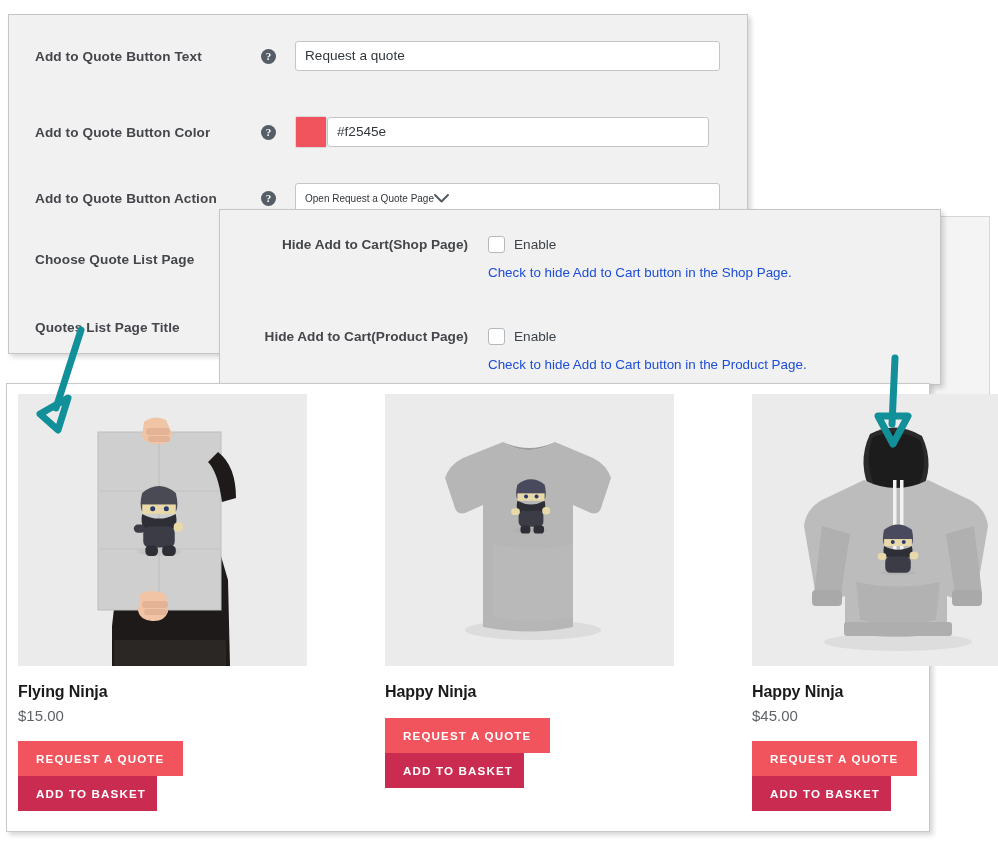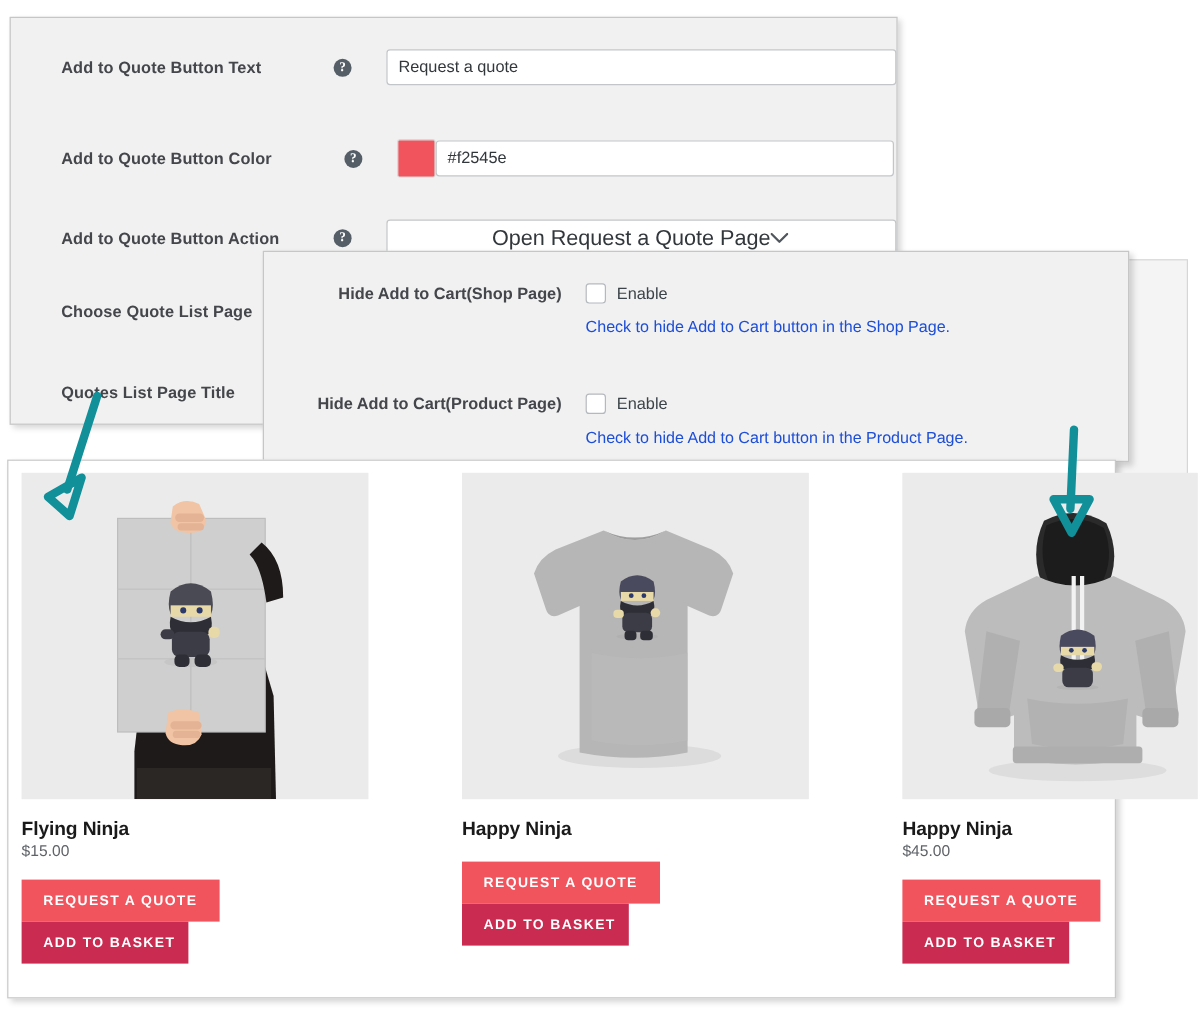--- a/index.html
+++ b/index.html
@@ -24,21 +24,21 @@
     font-size:13.5px;color:#5a6270;white-space:nowrap;
   }
 
   
   #panel-settings{
     left:8px;top:14px;width:740px;height:340px;
     background:#f1f1f1;border:1px solid #c6c6c6;
     box-shadow:3px 3px 5px rgba(0,0,0,.16);
     z-index:3;
   }
-  .srow{position:absolute;left:16px;right:0;display:flex;align-items:center;gap:10px;}
+  .srow{position:absolute;left:0;right:0;display:flex;align-items:center;}
   .slabel{
     width:252px;padding-left:26px;box-sizing:border-box;
     font-size:13.6px;font-weight:700;color:#44464b;letter-spacing:.1px;
   }
   .helpico{
     width:15px;height:15px;border-radius:50%;
     background:#555d66;color:#ffffff;
     font-size:11px;font-weight:700;line-height:15px;
     text-align:center;flex:0 0 auto;
     font-family:"Liberation Serif", serif;
@@ -56,23 +56,23 @@
     border:1px solid #d9d9d9;border-radius:2px;box-sizing:border-box;
   }
   .colorinput{
     width:382px;height:30px;box-sizing:border-box;
     background:#ffffff;border:1px solid #c3c6c9;border-radius:3px;
     font-size:13.6px;color:#32373c;padding:0 9px;line-height:28px;
   }
   .selectbox{
     width:425px;height:31px;box-sizing:border-box;
     background:#ffffff;border:1px solid #c3c6c9;border-radius:3px;
-    font-size:18px;color:#32373c;
+    font-size:10px;color:#32373c;
     padding:0 9px;line-height:29px;
-    display:flex;align-items:center;justify-content:center;
+    display:flex;align-items:center;justify-content:flex-start;
   }
   .chev{margin-right:2px;display:block;}
 
   
   #panel-hide{
     left:219px;top:209px;width:722px;height:176px;
     background:#f1f1f1;border:1px solid #c6c6c6;
     box-shadow:3px 3px 5px rgba(0,0,0,.16);
     z-index:4;
   }
@@ -100,21 +100,21 @@
   .grid{position:absolute;left:11px;top:10px;display:flex;gap:21px;}
   .card{width:346px;}
   .thumb{
     width:289px;height:272px;background:#ebebeb;
     position:relative;overflow:hidden;
   }
   .pname{
     margin-top:17px;font-size:16px;font-weight:700;color:#1a1a1a;
     letter-spacing:-.1px;
   }
-  .pprice{font-size:13px;color:#5f6368;}
+  .pprice{margin-top:6px;font-size:15px;color:#5f6368;}
   .btn{
     display:block;border:0;cursor:pointer;color:#ffffff;
     font-size:11.6px;font-weight:700;letter-spacing:1.15px;
     font-family:"Liberation Sans", sans-serif;
     text-align:left;
   }
   .btn-quote{margin-top:17px;background:#f2545e;padding:11px 19px 11px 18px;}
   .btn-basket{background:#ca2b51;padding:11px 11px 11px 18px;}
 
   

